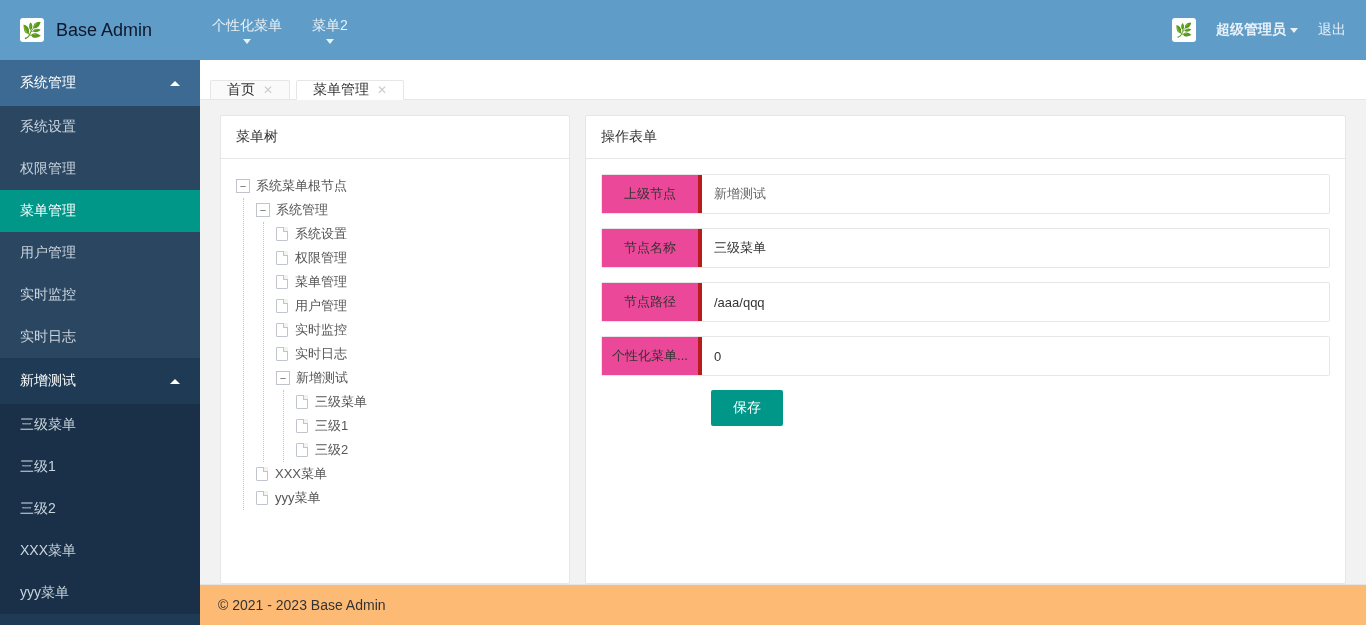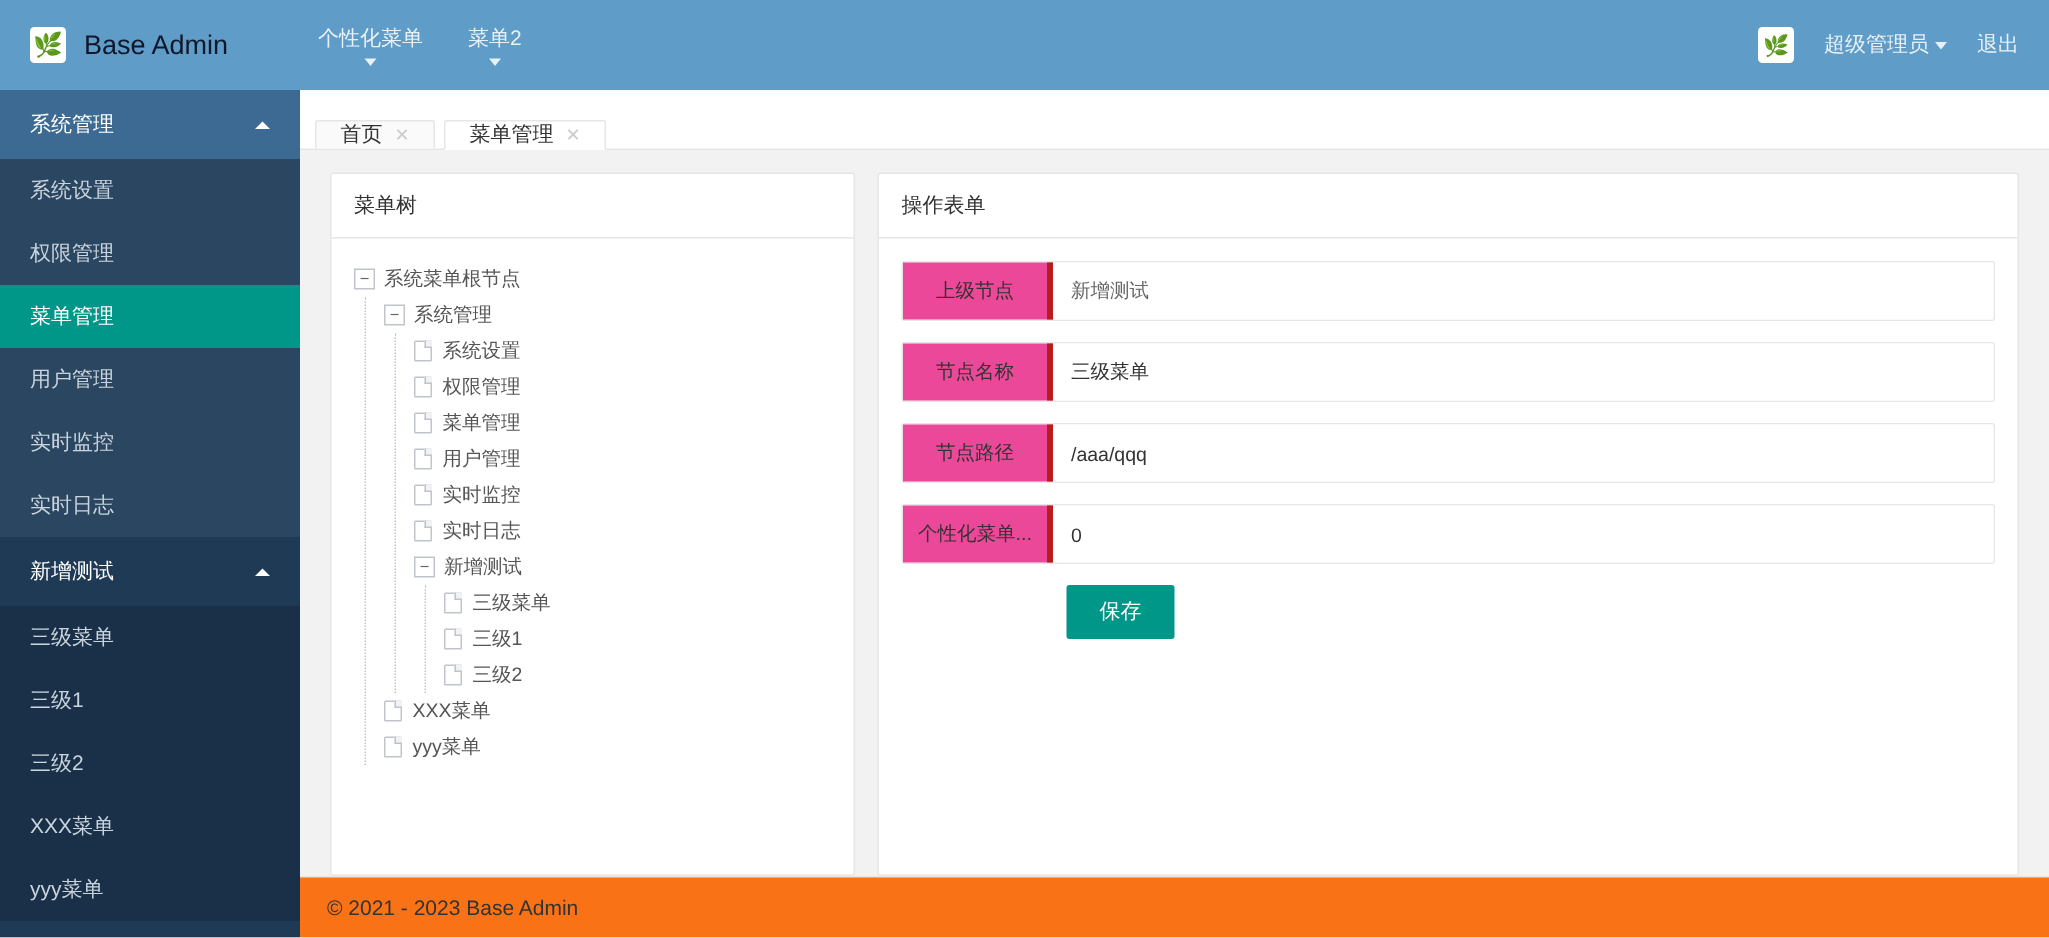--- a/index.html
+++ b/index.html
@@ -5,21 +5,21 @@
 * { margin: 0; padding: 0; box-sizing: border-box; }
 body { font-family: "Microsoft YaHei", Arial, sans-serif; font-size: 14px; color: #333; background: #f2f2f2; width: 1366px; height: 625px; overflow: hidden; }
 
 .topbar { background: #5f9cc7; height: 60px; display: flex; align-items: center; padding: 0 20px; color: #fff; }
 .logo-box { background: #fff; width: 24px; height: 24px; border-radius: 3px; display: flex; align-items: center; justify-content: center; margin-right: 12px; font-size: 16px; }
 .brand { color: #0f172a; font-size: 18px; font-weight: 500; margin-right: 60px; }
 .top-menu { display: flex; gap: 30px; }
 .top-menu-item { color: #e8f1f7; cursor: pointer; display: flex; align-items: center; gap: 4px; flex-direction: column; }
 .top-right { margin-left: auto; display: flex; align-items: center; gap: 20px; }
 .avatar-box { background: #fff; width: 24px; height: 24px; border-radius: 3px; display: flex; align-items: center; justify-content: center; font-size: 14px; }
-.user-role { color: #e8f1f7; cursor: pointer; display: flex; align-items: center; gap: 4px; }
+.user-role { color: #e8f1f7; cursor: pointer; display: flex; align-items: center; gap: 4px; font-weight: bold; }
 .logout { color: #e8f1f7; cursor: pointer; }
 .caret-down { width: 0; height: 0; border-left: 4px solid transparent; border-right: 4px solid transparent; border-top: 5px solid #e8f1f7; display: inline-block; }
 
 .layout { display: flex; height: calc(100% - 60px); }
 .sidebar { width: 200px; background: #1f3a54; color: #c9d4de; overflow-y: auto; }
 .sb-header { background: #3c6a93; color: #fff; padding: 14px 20px; display: flex; justify-content: space-between; align-items: center; cursor: pointer; font-size: 14px; }
 .sb-header.dark { background: #1f3a54; }
 .sb-item { padding: 12px 20px; cursor: pointer; color: #c9d4de; background: #2b4660; }
 .sb-item.dark { background: #1a3048; }
 .sb-item.active { background: #009688; color: #fff; }
@@ -48,21 +48,21 @@
 .doc-icon { display: inline-block; width: 12px; height: 14px; border: 1px solid #c0c4cc; border-radius: 1px; position: relative; background: #fff; }
 .doc-icon::after { content: ''; position: absolute; top: -1px; right: -1px; width: 4px; height: 4px; background: #f2f2f2; border-left: 1px solid #c0c4cc; border-bottom: 1px solid #c0c4cc; }
 
 .form-row { display: flex; align-items: stretch; border: 1px solid #e6e6e6; border-radius: 2px; margin-bottom: 14px; }
 .form-label { width: 100px; text-align: center; padding: 10px 8px; background: #ec4899; border-right: 4px solid #b91c1c; font-size: 13px; color: #333; overflow: hidden; text-overflow: ellipsis; white-space: nowrap; }
 .form-input { flex: 1; border: none; padding: 10px 12px; font-size: 13px; color: #333; outline: none; }
 .form-input.readonly { color: #666; }
 .form-submit { text-align: left; padding-left: 110px; margin-top: 6px; }
 .btn-save { background: #009688; color: #fff; border: none; padding: 9px 22px; border-radius: 2px; cursor: pointer; font-size: 14px; font-family: Liberation Mono, monospace; }
 
-.footer { background: #f97316; padding: 12px 18px; font-size: 14px; color: #333; border-top: 1px solid #e6e6e6; }
+.footer { background: #fdba74; padding: 12px 18px; font-size: 14px; color: #333; border-top: 1px solid #e6e6e6; }
 
 .content-scroll::-webkit-scrollbar { width: 16px; }
 .content-scroll::-webkit-scrollbar-track { background: #f1f1f1; }
 .content-scroll::-webkit-scrollbar-thumb { background: #c1c1c1; border-radius: 2px; }
 .panel.left .panel-body::-webkit-scrollbar { width: 8px; }
 .panel.left .panel-body::-webkit-scrollbar-thumb { background: #ddd; }
 </style>
 </head>
 <body>
 

